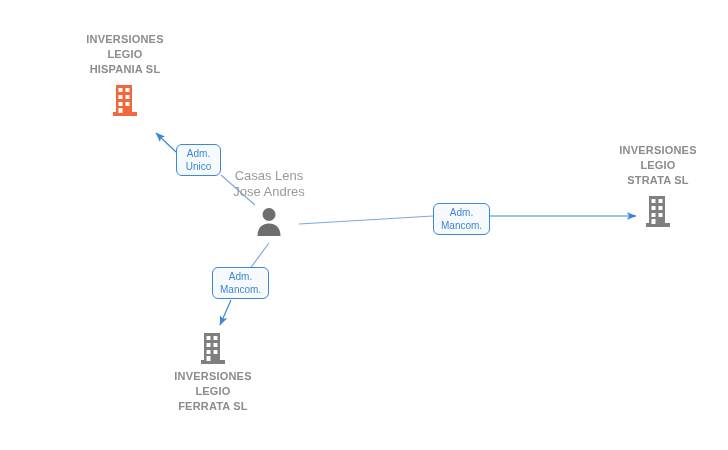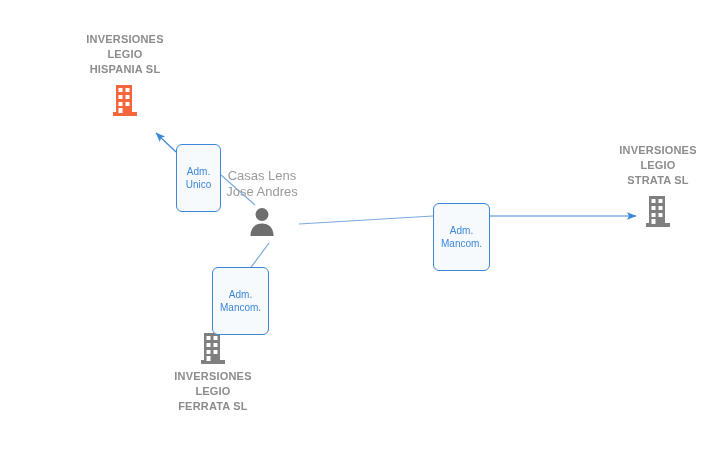--- a/index.html
+++ b/index.html
@@ -61,21 +61,21 @@
   
   .rel-box {
     position: absolute;
     border: 1px solid #3c87d8;
     border-radius: 6px;
     background: #f7fafd;
     color: #3c87d8;
     font-size: 10px;
     line-height: 13px;
     text-align: center;
-    padding: 20px 7px;
+    padding: 2px 7px;
     white-space: pre-line;
     box-sizing: border-box;
   }
 
   
   #watermark {
     position: absolute;
     right: 8px;
     bottom: 8px;
     display: flex;
@@ -137,21 +137,21 @@
         <rect x="13.5" y="5" width="4" height="4" fill="#ffffff"></rect>
         <rect x="6.5" y="12" width="4" height="4" fill="#ffffff"></rect>
         <rect x="13.5" y="12" width="4" height="4" fill="#ffffff"></rect>
         <rect x="6.5" y="19" width="4" height="4" fill="#ffffff"></rect>
         <rect x="13.5" y="19" width="4" height="4" fill="#ffffff"></rect>
         <rect x="6.5" y="25" width="4" height="5" fill="#ffffff"></rect>
       </svg>
     </div>
   </div>
 
-  <div class="node label-above" style="left:164px; top:168px;">
+  <div class="node label-above" style="left:171px; top:168px;">
     <div class="node-label person">Casas Lens
 Jose Andres</div>
     <div class="node-icon">
       <svg width="30" height="30" viewBox="0 0 30 30" xmlns="http://www.w3.org/2000/svg">
         <circle cx="15" cy="8.5" r="6.5" fill="#6e6e6e"></circle>
         <path d="M3.5,30 C3.5,21.5 8.5,17.5 15,17.5 C21.5,17.5 26.5,21.5 26.5,30 Z" fill="#6e6e6e"></path>
       </svg>
     </div>
   </div>
 

